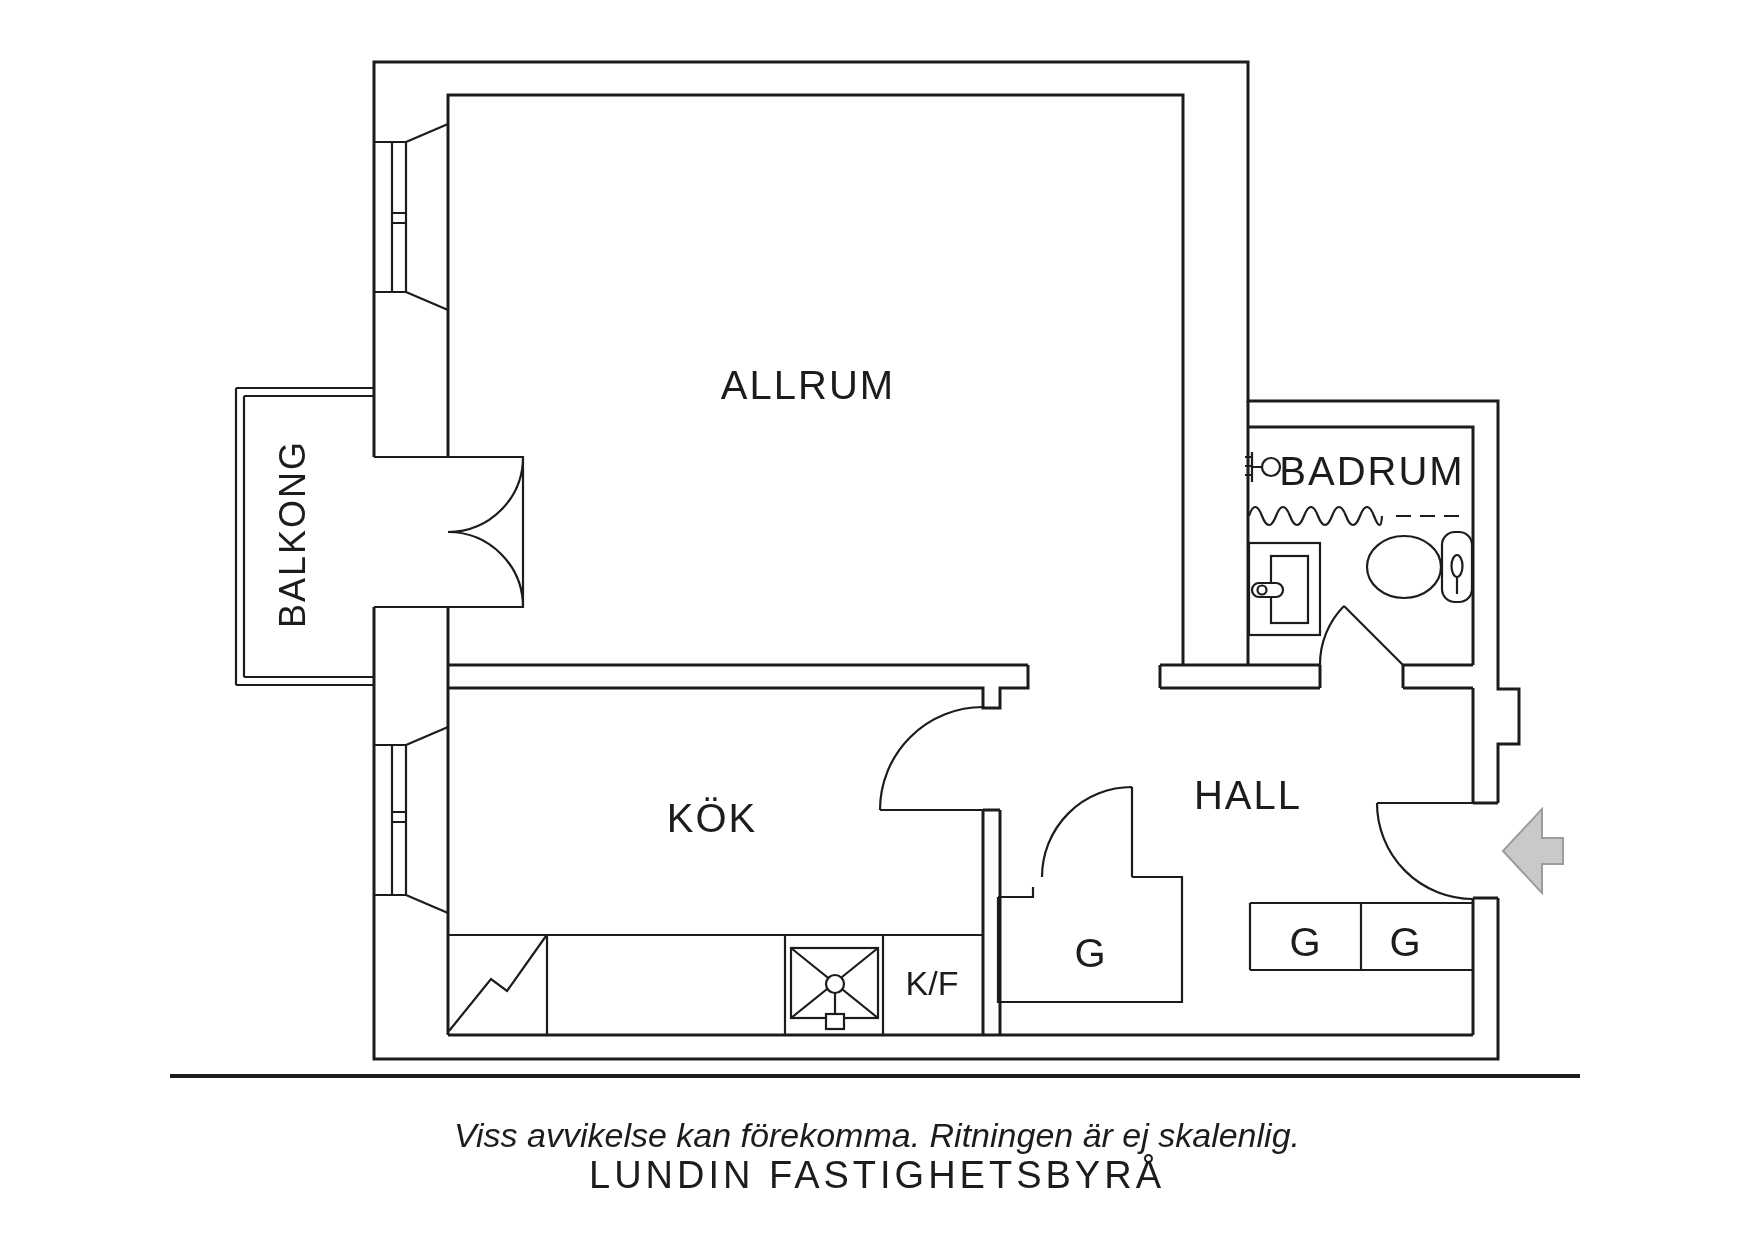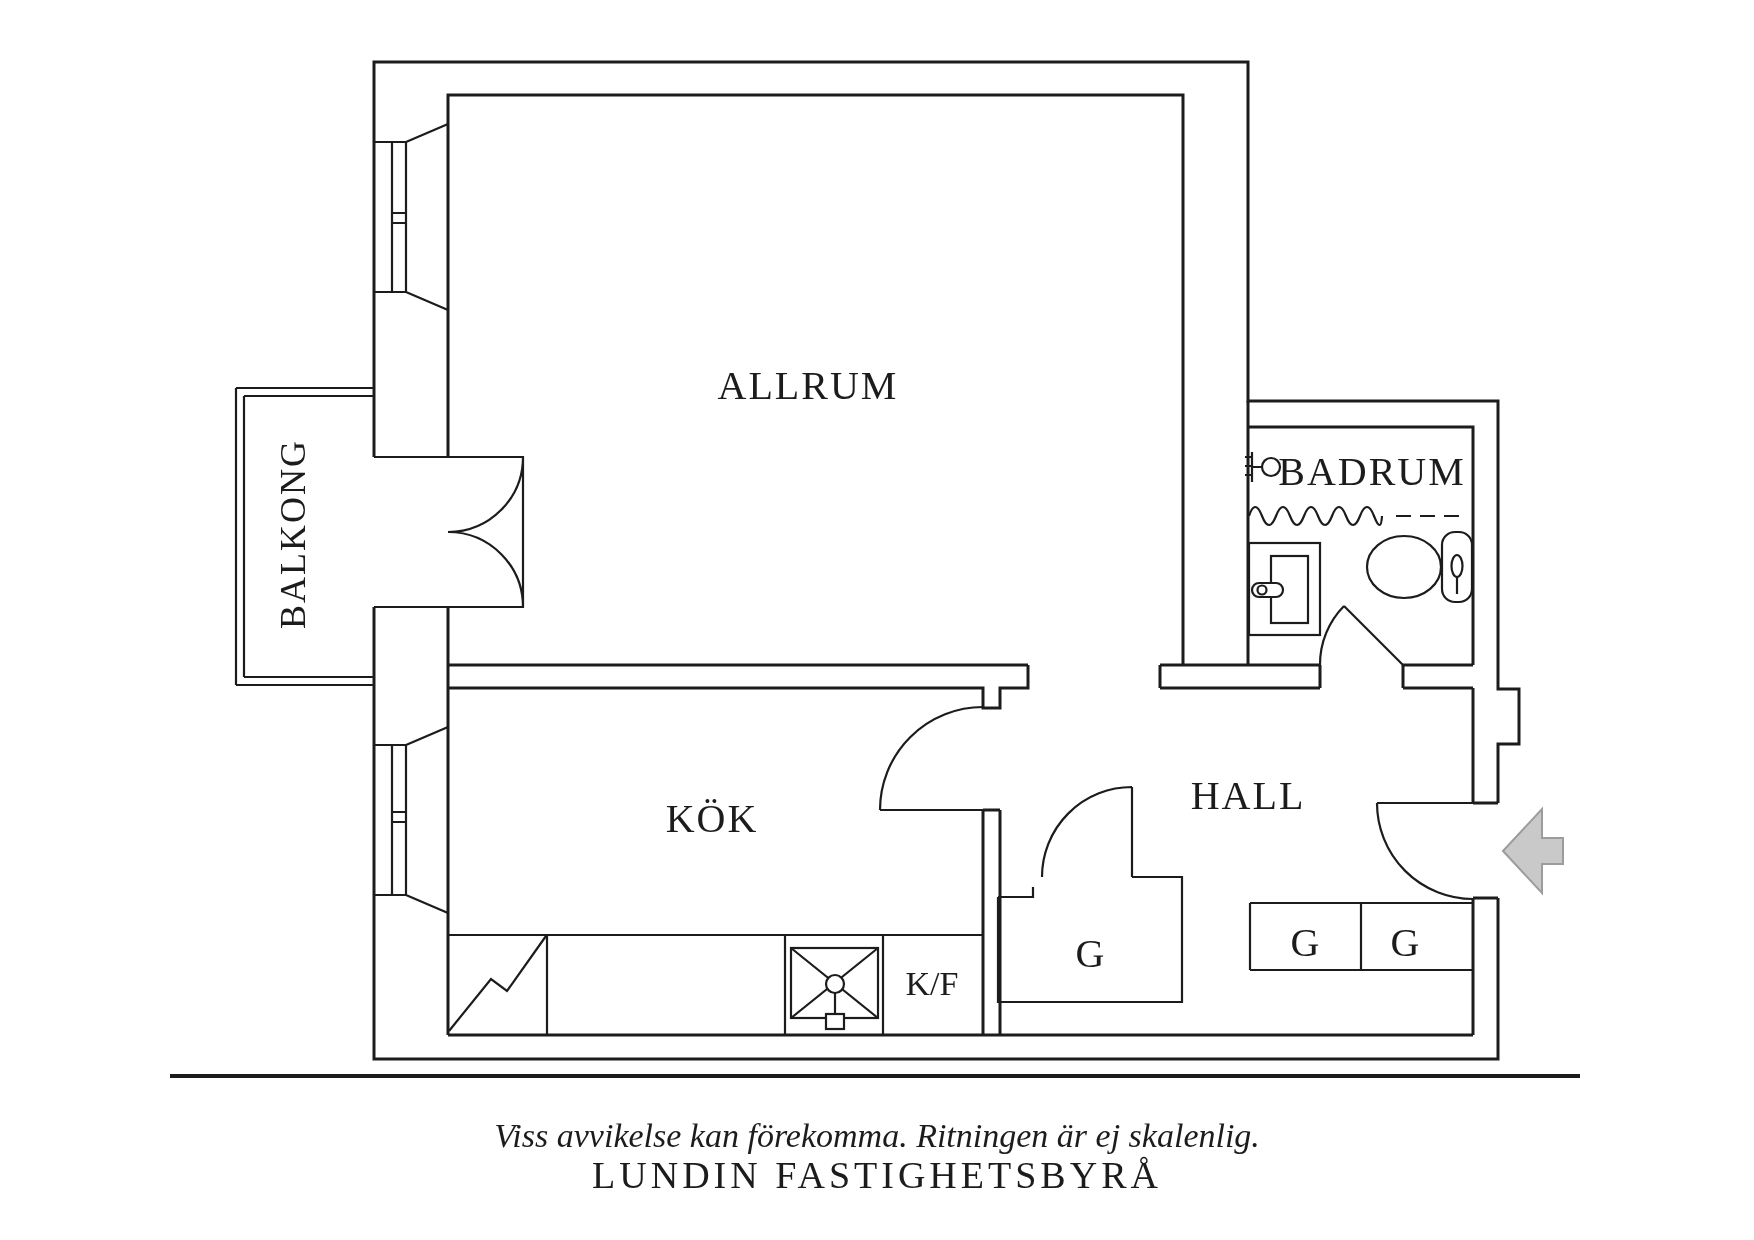--- a/index.html
+++ b/index.html
@@ -1,17 +1,17 @@
 <!DOCTYPE html>
 <html><head>
 <meta charset="utf-8">
 <style>
   html,body{margin:0;padding:0;background:#ffffff;}
   .page{position:relative;width:1754px;height:1240px;background:#ffffff;overflow:hidden;
-        font-family:Liberation Serif, serif;}
+        font-family:Liberation Sans, sans-serif;}
   svg{position:absolute;left:0;top:0;width:1754px;height:1240px;display:block;}
   .wall{stroke:#1c1c1c;stroke-width:3;fill:none;stroke-linecap:butt;stroke-linejoin:miter;}
   .thin{stroke:#1c1c1c;stroke-width:2.2;fill:none;}
   .fixture{stroke:#1c1c1c;stroke-width:2.2;fill:none;}
   .fixture-fill{stroke:#1c1c1c;stroke-width:2.2;fill:#ffffff;}
   .dashed{stroke:#1c1c1c;stroke-width:2.2;fill:none;stroke-dasharray:15 9;}
   .room-label{fill:#1c1c1c;font-size:40px;letter-spacing:2px;text-anchor:middle;}
   .small-label{fill:#1c1c1c;font-size:40px;text-anchor:middle;}
   .kf-label{fill:#1c1c1c;font-size:34px;text-anchor:middle;}
   .balk-label{fill:#1c1c1c;font-size:36px;letter-spacing:2px;text-anchor:middle;}

